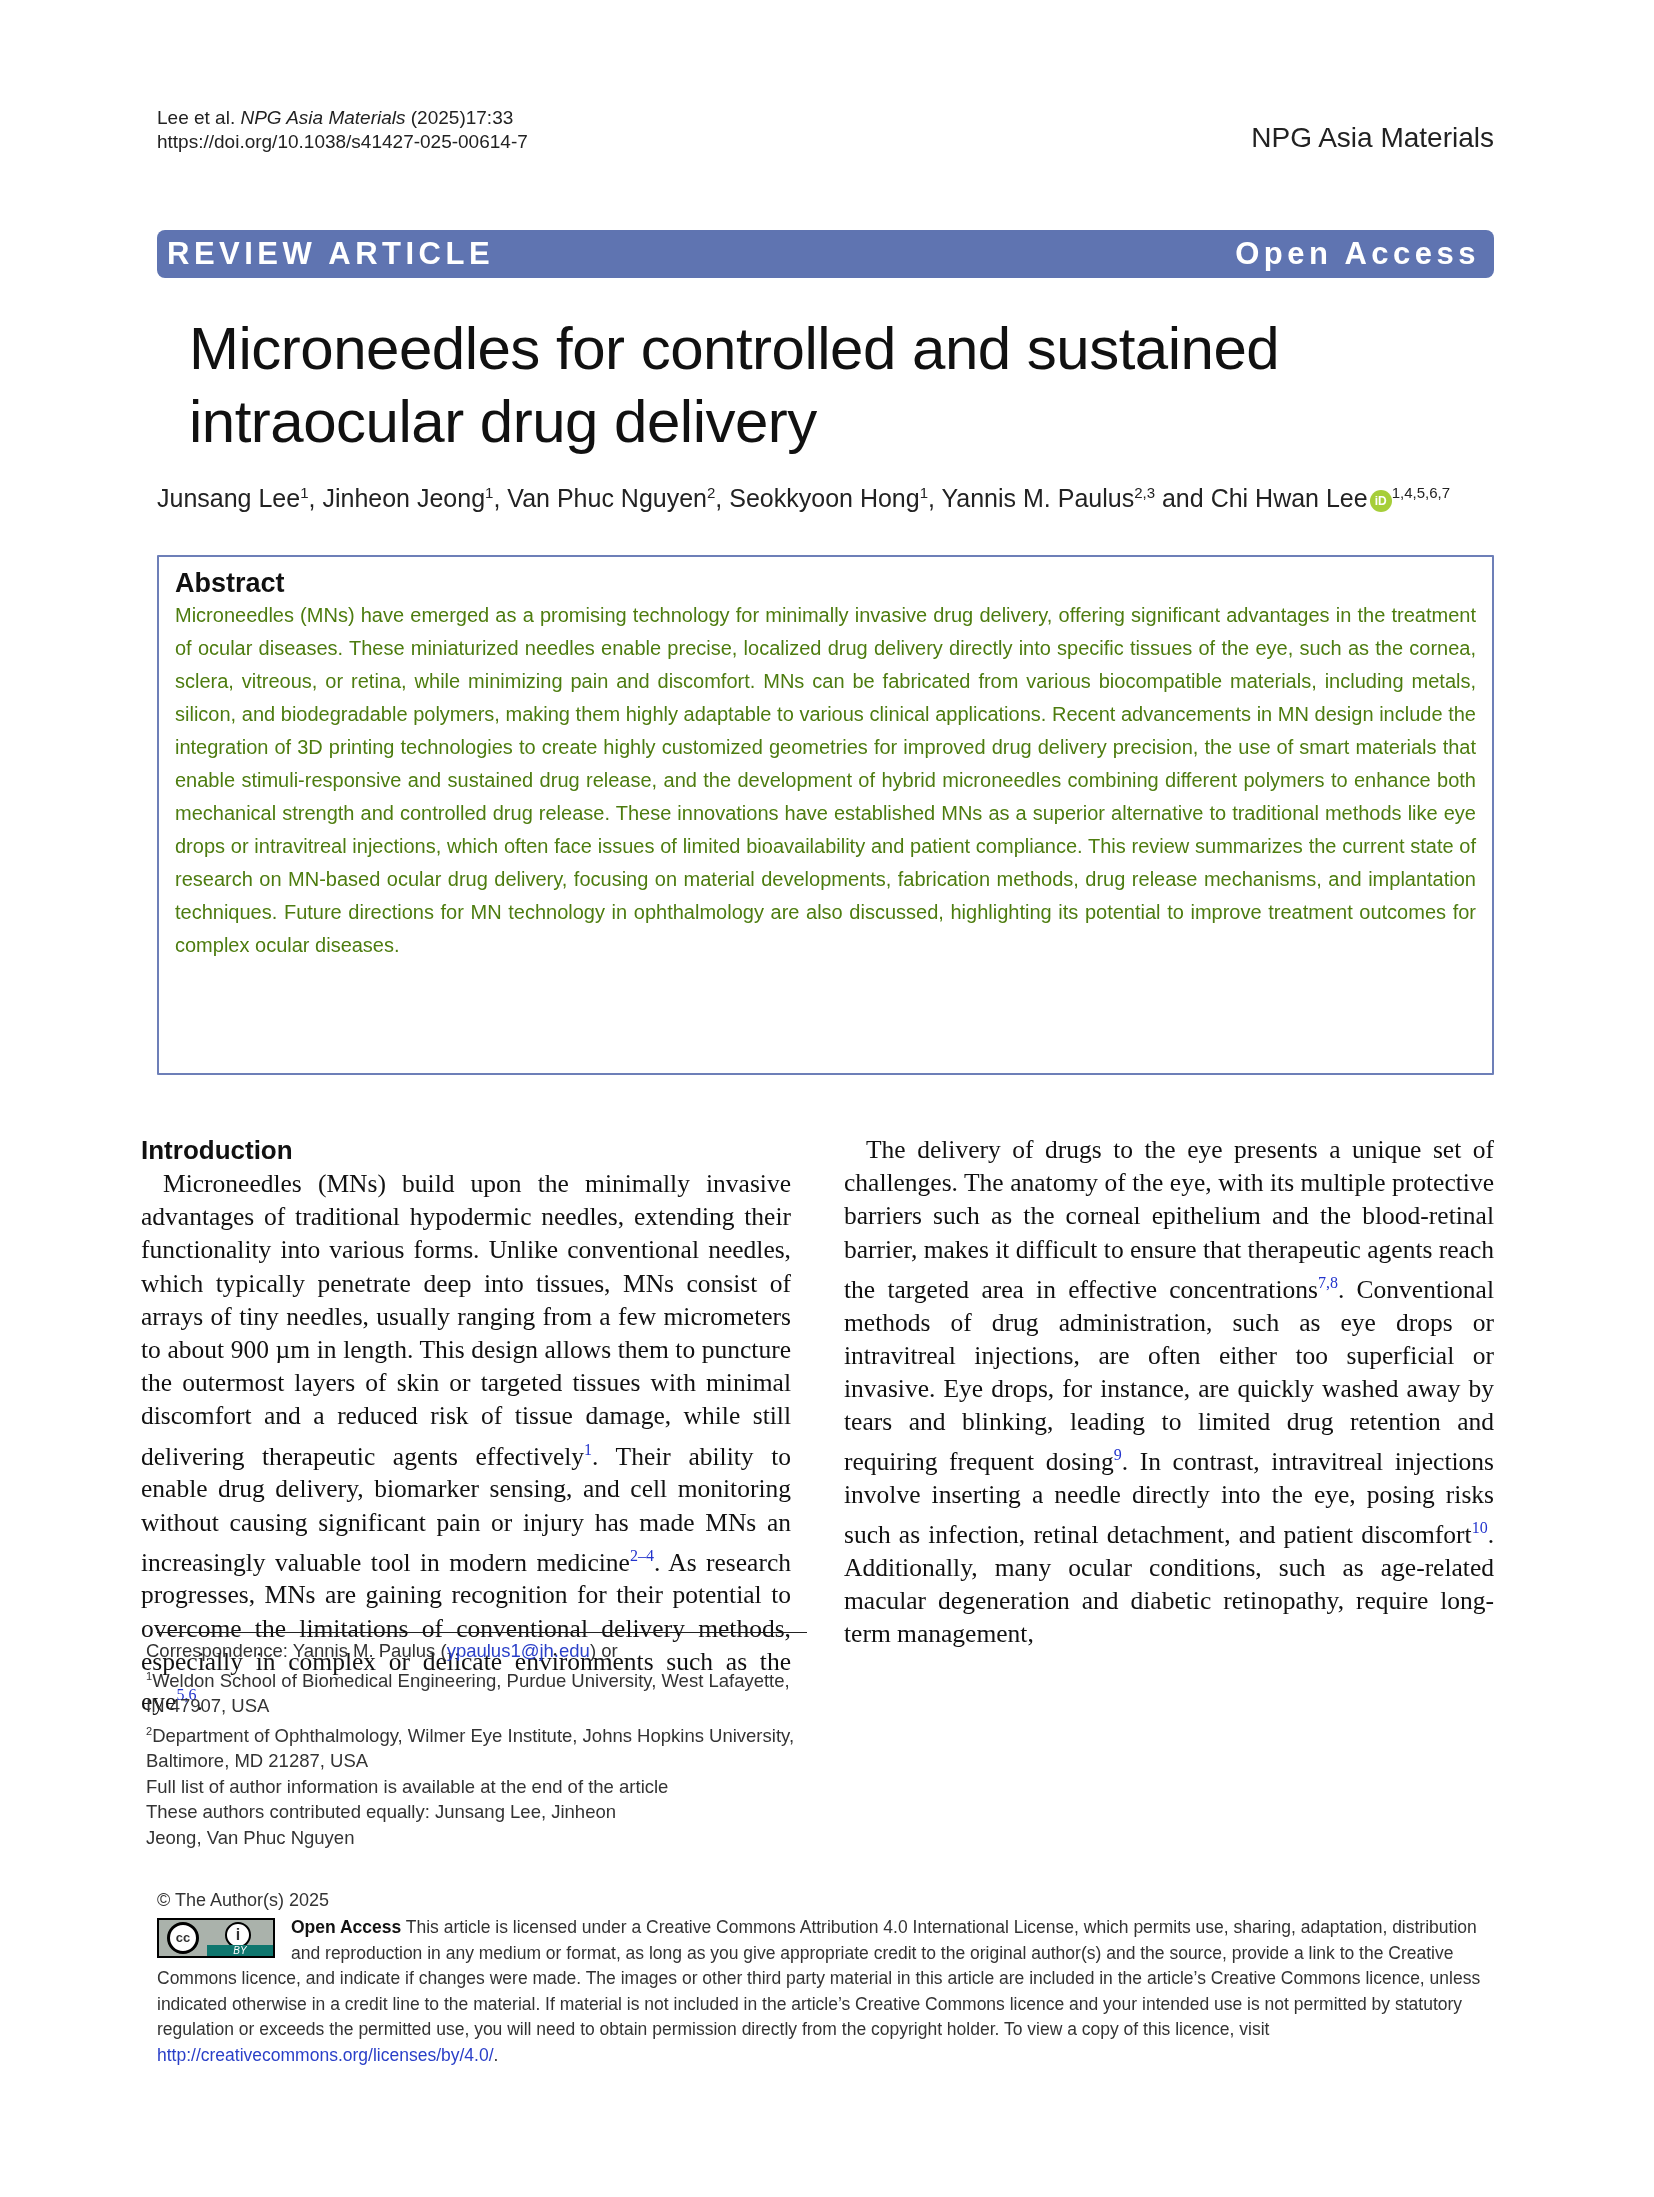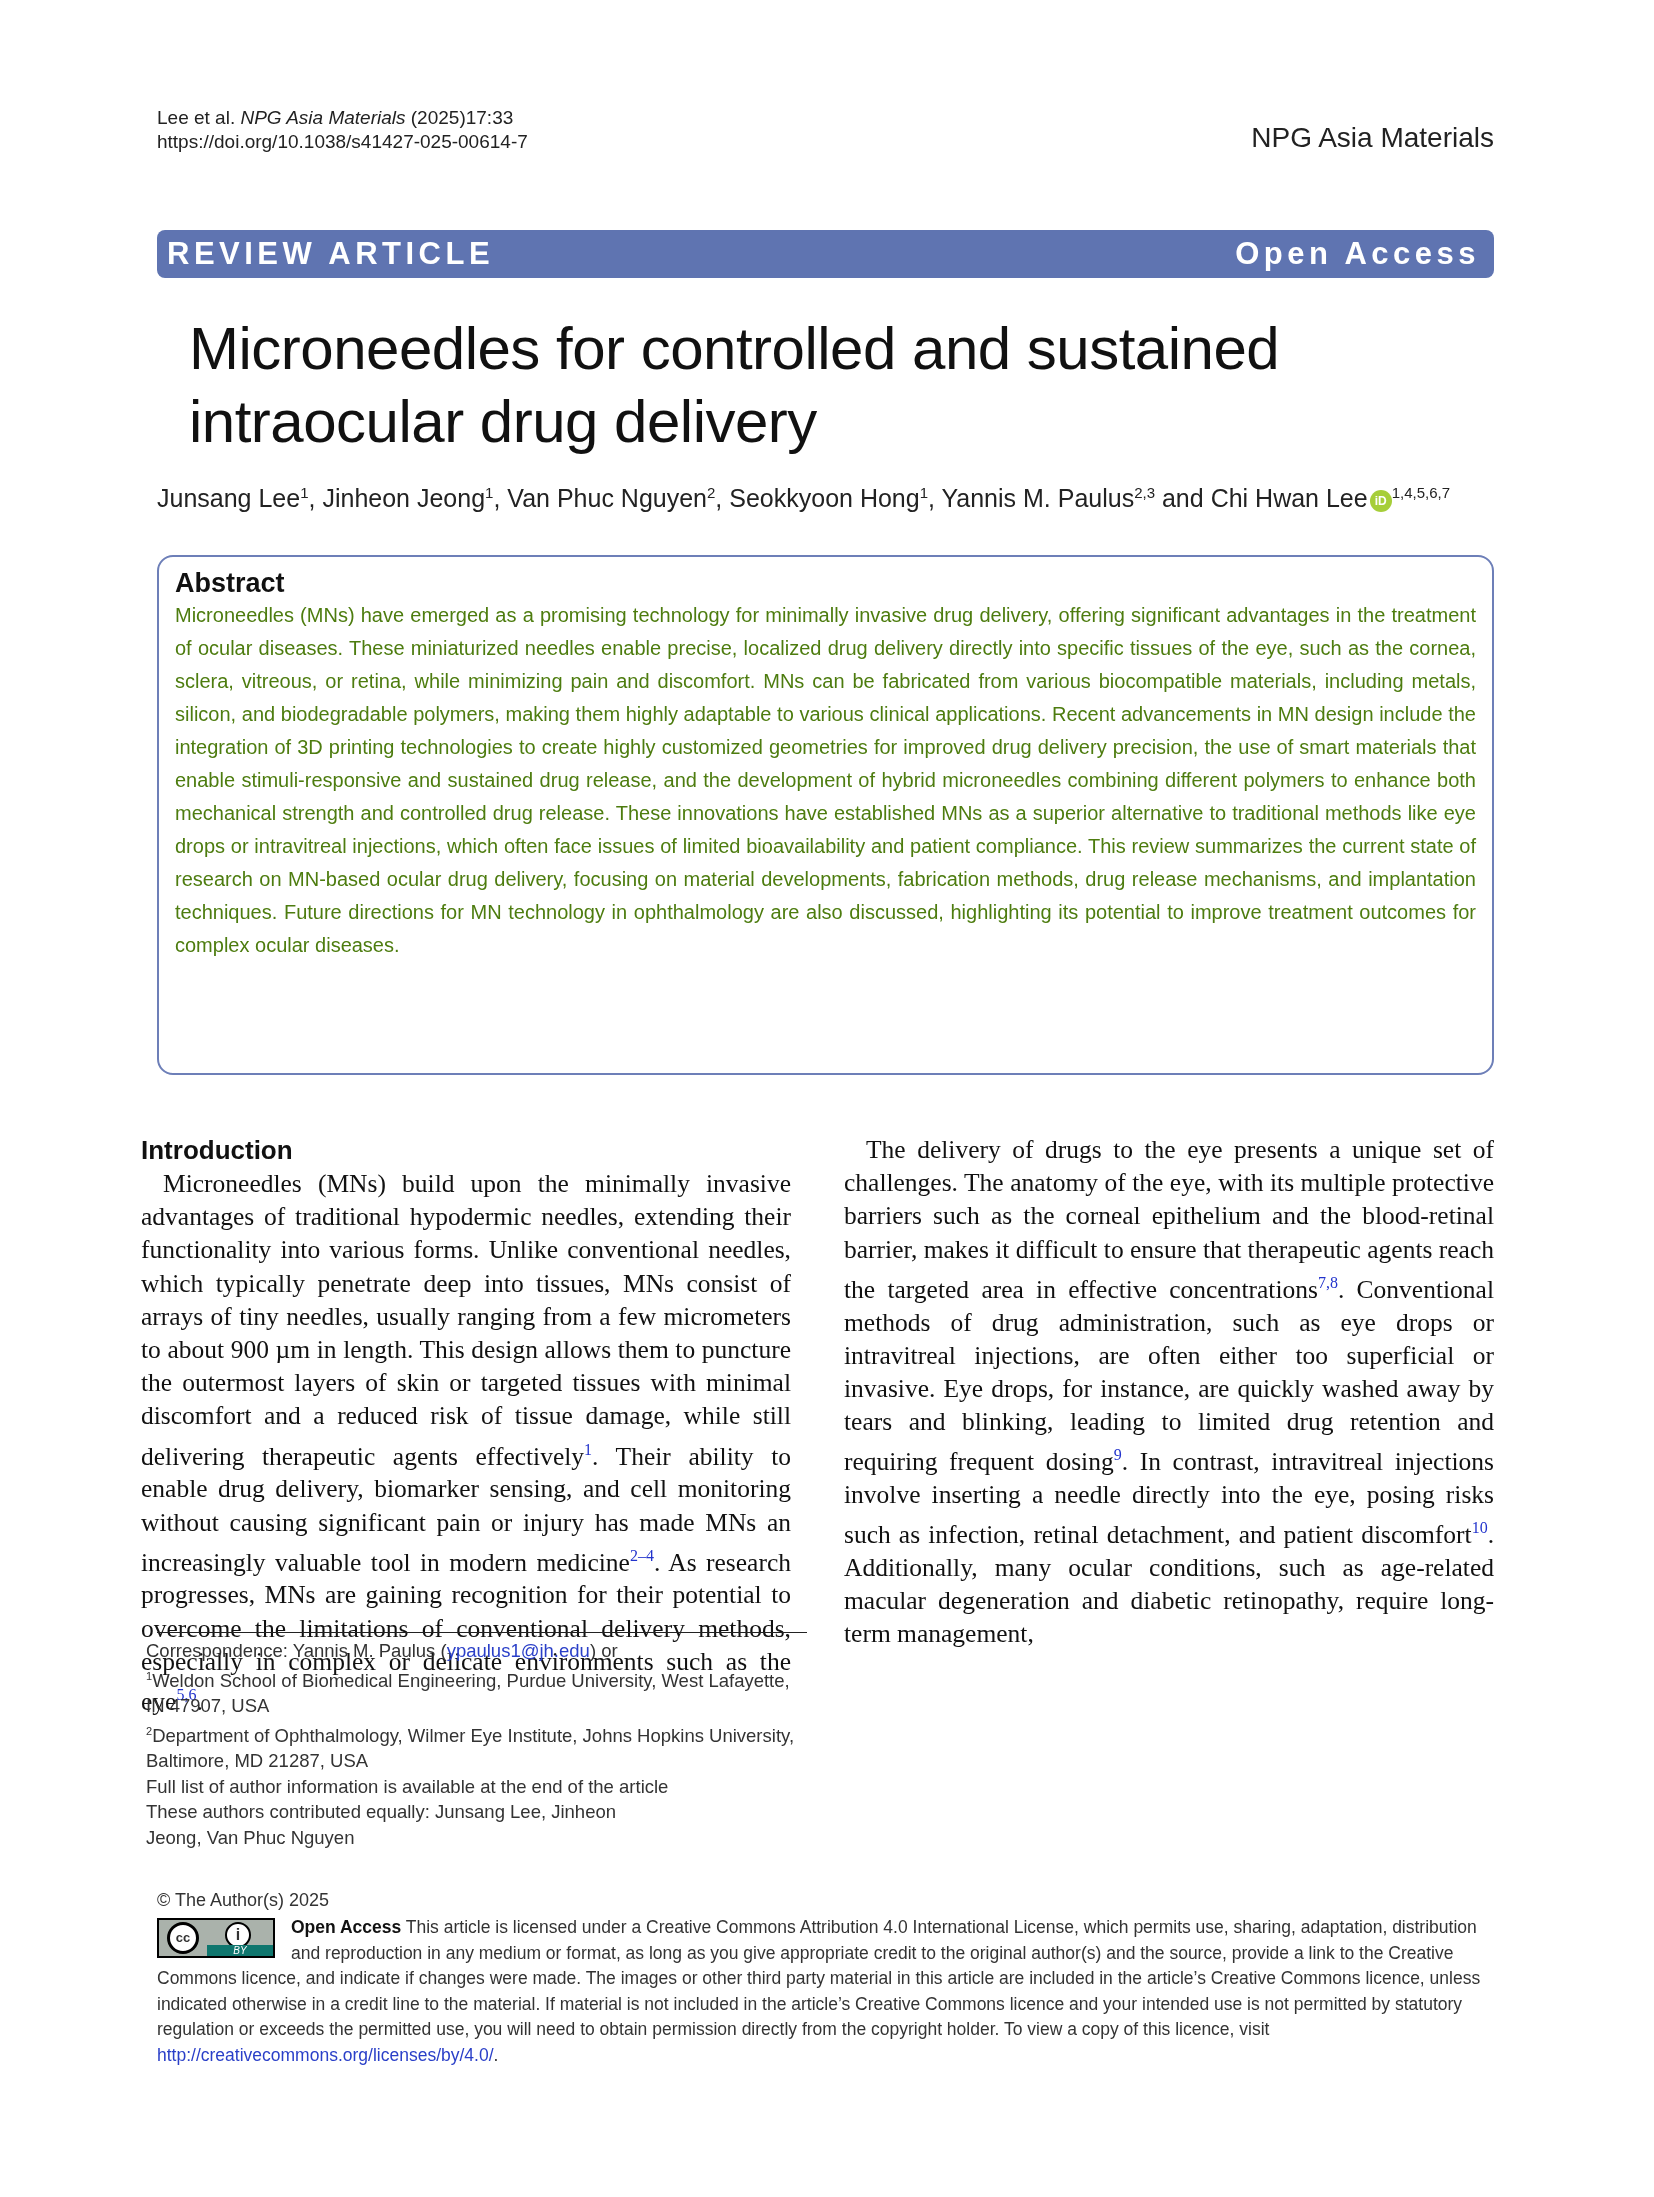--- a/index.html
+++ b/index.html
@@ -14,21 +14,21 @@
             display: flex; align-items: center; justify-content: space-between; padding: 0 14px 0 10px; }
   .banner span { color: #fff; font-weight: bold; font-size: 31px; letter-spacing: 4.5px; }
 
   .title { position: absolute; left: 157px; top: 312px; width: 1340px; font-size: 60px; line-height: 73px; color: #111; letter-spacing: -0.5px; margin-left: 32px; }
 
   .authors { position: absolute; left: 157px; top: 484px; width: 1340px; font-size: 25px; color: #222; white-space: nowrap; }
   .authors sup { font-size: 15px; }
   .orcid { display: inline-block; width: 22px; height: 22px; border-radius: 50%; background: #a6ce39; color: #fff; font-size: 12px; font-weight: bold;
            text-align: center; line-height: 22px; vertical-align: middle; margin-left: 2px; }
 
-  .abstract { position: absolute; left: 157px; top: 555px; width: 1337px; height: 520px; border: 2px solid #6d7fb8; border-radius: 16px; padding: 10px 16px 12px 16px; }
+  .abstract { position: absolute; left: 157px; top: 555px; width: 1337px; height: 520px; border: 2px solid #6d7fb8; border-radius: 1px; padding: 10px 16px 12px 16px; }
   .abstract h2 { font-size: 27px; font-weight: bold; color: #111; line-height: 32px; }
   .abstract p { font-size: 20px; line-height: 33px; text-align: justify; color: #4d7c0f; }
 
   .col { position: absolute; top: 1133px; width: 650px; }
   .col-left { left: 141px; }
   .col-right { left: 844px; }
   .col h3 { font-size: 26px; font-weight: bold; color: #111; line-height: 34px; }
   .body-text { font-family: "Liberation Serif", serif; font-size: 25.5px; line-height: 33.2px; text-align: justify; color: #111; }
   .body-text.indent { text-indent: 22px; }
   .body-text sup { color: #2233cc; font-size: 16px; }

